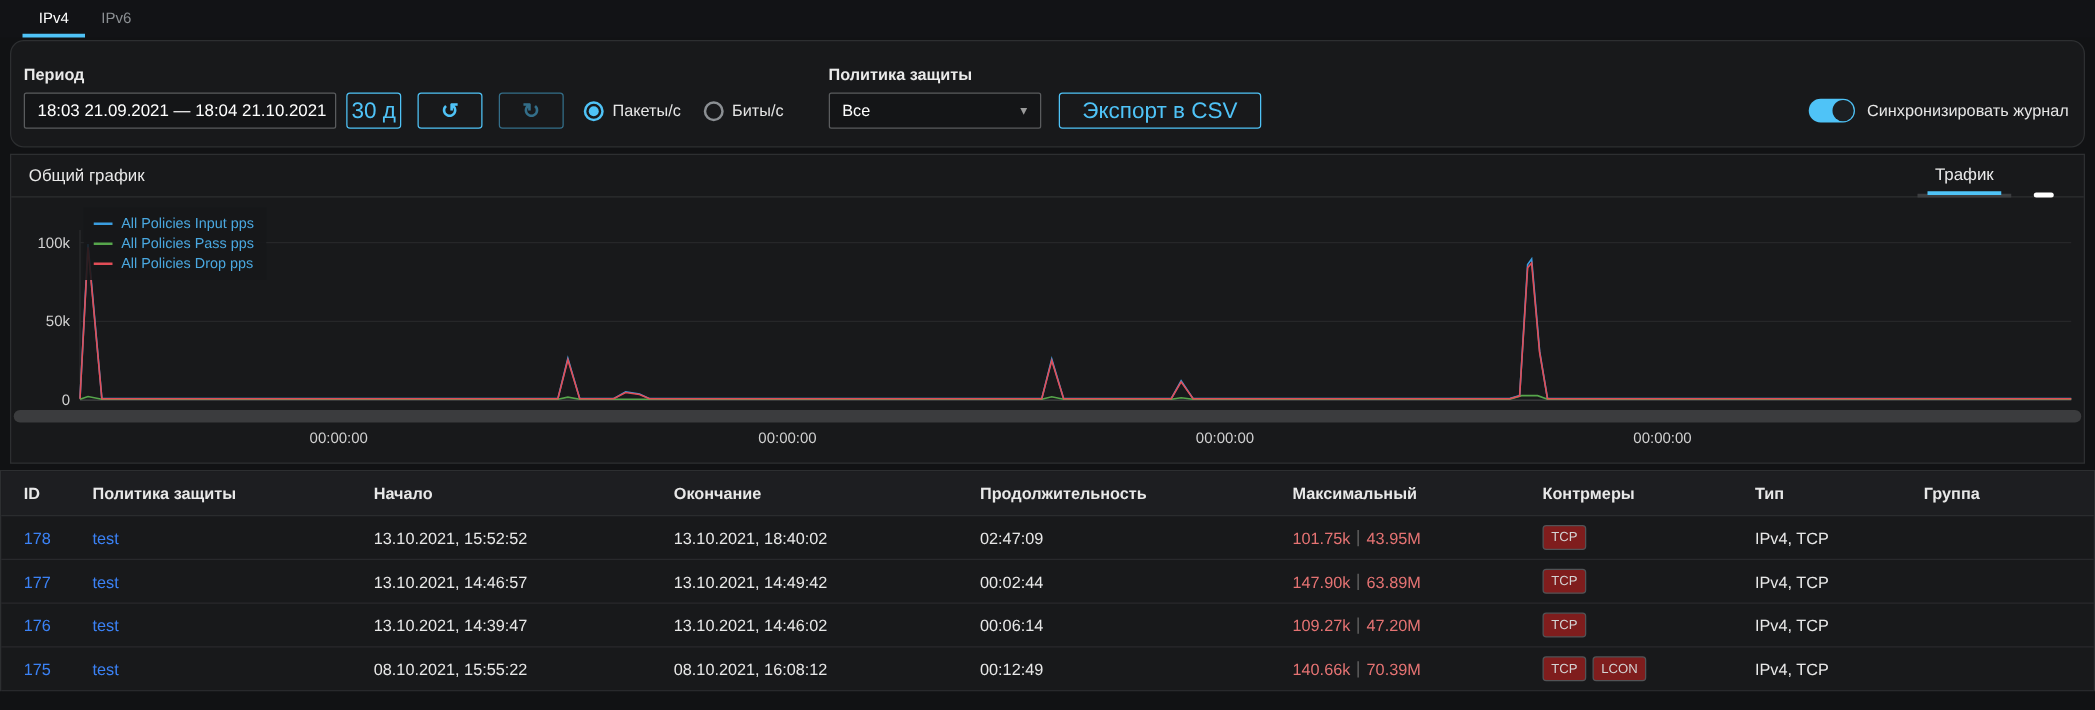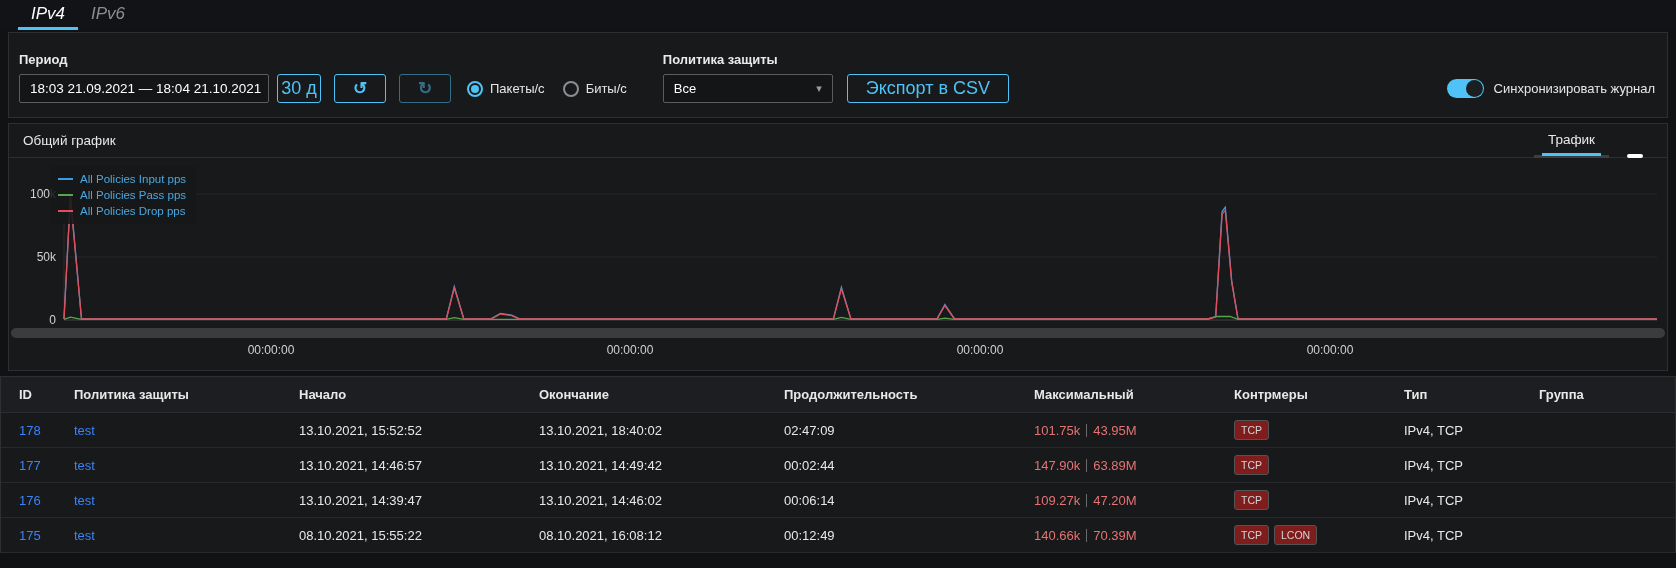--- a/index.html
+++ b/index.html
@@ -5,26 +5,26 @@
   * { margin:0; padding:0; box-sizing:border-box; }
   html,body { width:1676px; height:568px; overflow:hidden; }
   body {
     background:#111214;
     font-family:"Liberation Sans","DejaVu Sans",sans-serif;
     color:#e6e6e6; font-size:13px;
   }
   
   .tabbar { height:30px; display:flex; align-items:stretch; padding-left:18px; background:#121316; }
   .tab { display:flex; align-items:center; padding:12px 13px; color:#8b8f93; cursor:pointer;
-         border-bottom:3px solid transparent; font-size:17px;font-style:italic; }
+         border-bottom:3px solid transparent; font-size:12px; }
   .tab.active { color:#ffffff; border-bottom-color:#4fc3f7; }
   
   .panel { margin:0 8px; background:#18191b; border:1px solid #2d2f31; }
   
-  .toolbar { margin-top:2px; padding:10px 12px 14px 10px; display:flex; align-items:flex-end; height:86px; }
+  .toolbar { margin-top:2px; padding:10px 12px 14px 10px; display:flex; align-items:flex-end; height:86px;border-radius:11px; }
   .field { display:flex; flex-direction:column; }
   .field-label { font-size:13px; font-weight:bold; color:#eaeaea; margin-bottom:7px; }
   .date-input { width:250px; height:29px; background:#141517; border:1px solid #5a5c5e; border-radius:2px;
                 color:#fff; font-size:13.5px; padding:0 10px; display:flex; align-items:center; white-space:nowrap; }
   .btn { height:29px; border:1px solid #4fc3f7; border-radius:3px; background:transparent; color:#4fc3f7;
          font-size:18px; display:inline-flex; align-items:center; justify-content:center; cursor:pointer; }
   .btn-30d { width:44px; margin-left:8px; }
   .btn-ic  { width:52px; margin-left:13px; font-size:17px; font-weight:bold; }
   .btn-ic.dim { opacity:.5; }
   .radios { display:flex; align-items:center; margin-left:16px; height:29px; }
@@ -42,21 +42,21 @@
   .toggle-knob { position:absolute; right:1px; top:1px; width:17px; height:17px; border-radius:50%; background:#1c1f22; }
   
   .chart-panel { margin-top:5px; }
   .chart-header { height:34px; display:flex; align-items:center; padding:0 10px 0 14px; border-bottom:1px solid #2d2f31; }
   .chart-title { color:#e8e8e8; font-size:13.5px; }
   .chart-tabs { margin-left:auto; display:flex; align-items:flex-end; height:34px; }
   .ctab-wrap { display:inline-flex; border-bottom:3px solid #3c3e40; padding:0 8px; height:34px; align-items:center; }
   .ctab { color:#eaeaea; font-size:13.5px; padding:7px 6px 6px; border-bottom:3px solid #4fc3f7; margin-bottom:-3px; cursor:pointer; }
   .collapse { width:16px; height:4px; border-radius:2px; background:#ffffff; margin:0 14px 0 18px; cursor:pointer; }
   .chart-body { position:relative; height:212px; }
-  .legend { position:absolute; left:41px; top:8px; background:rgba(22,23,25,.88); padding:5px 10px 5px 8px; }
+  .legend { position:absolute; left:58px; top:8px; background:rgba(22,23,25,.88); padding:5px 10px 5px 8px; }
   .legend-item { display:flex; align-items:center; height:16px; cursor:pointer; }
   .legend-dash { width:15px; height:2px; margin-right:7px; }
   .legend-label { color:#4aa8e0; font-size:11.5px; }
   svg .tick { fill:#d2d2d2; font-size:12px; font-family:"Liberation Sans","DejaVu Sans",sans-serif; }
   
   .table-panel { margin-top:5px; border:1px solid #2d2f31; border-bottom:none; background:#18191b; }
   .trow, .thead { display:grid; grid-template-columns:55px 225px 240px 245px 250px 200px 170px 135px 1fr;
                   padding-left:18px; align-items:center; }
   .thead { height:36px; background:#1d1e21; border-bottom:1px solid #2a2c2e; font-weight:bold; color:#ffffff; }
   .trow { height:35px; border-bottom:1px solid #28292c; }

